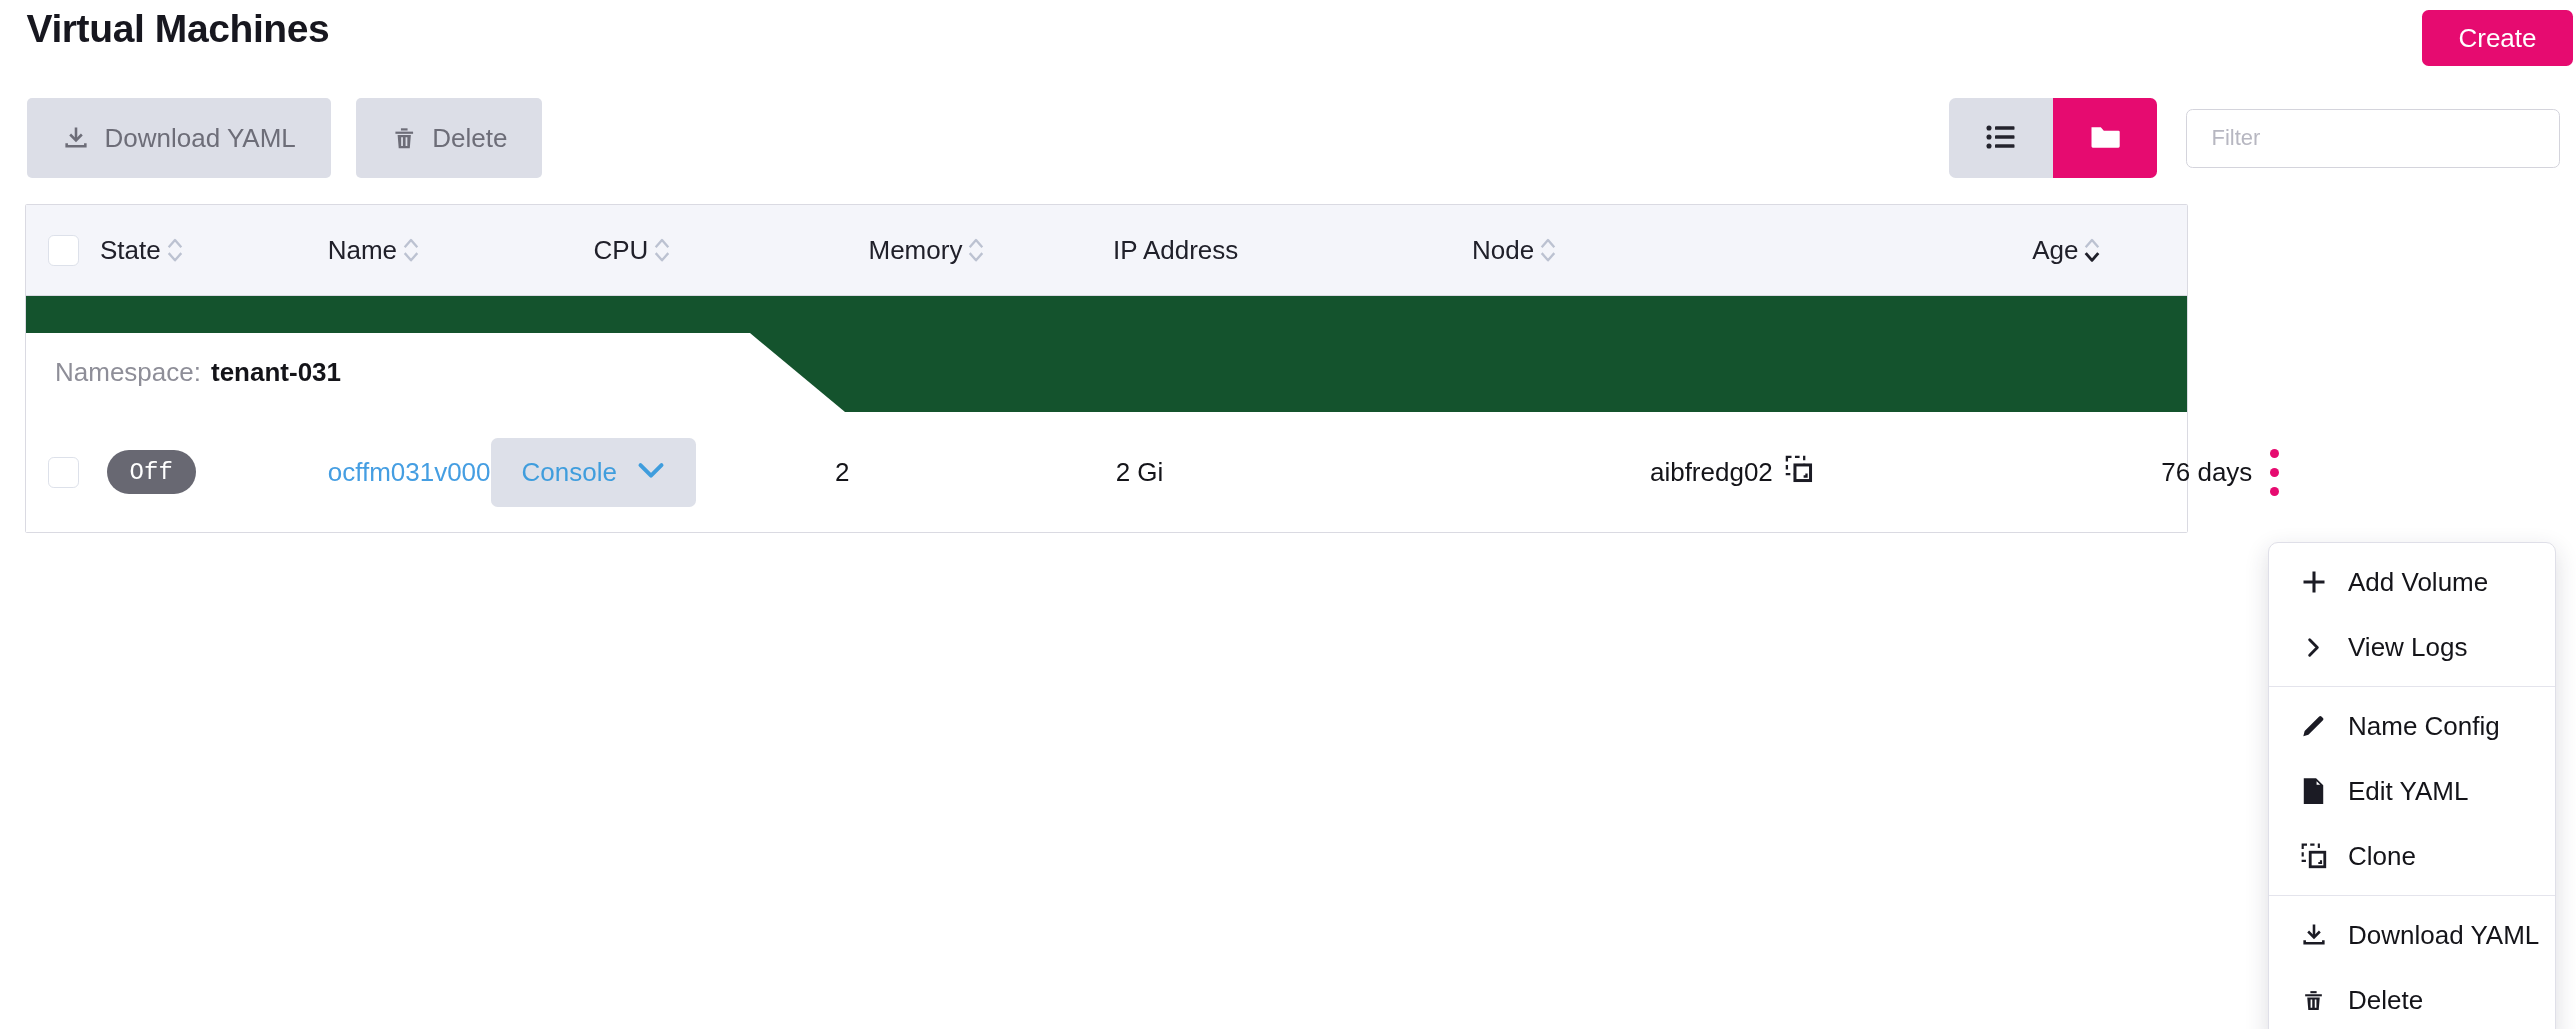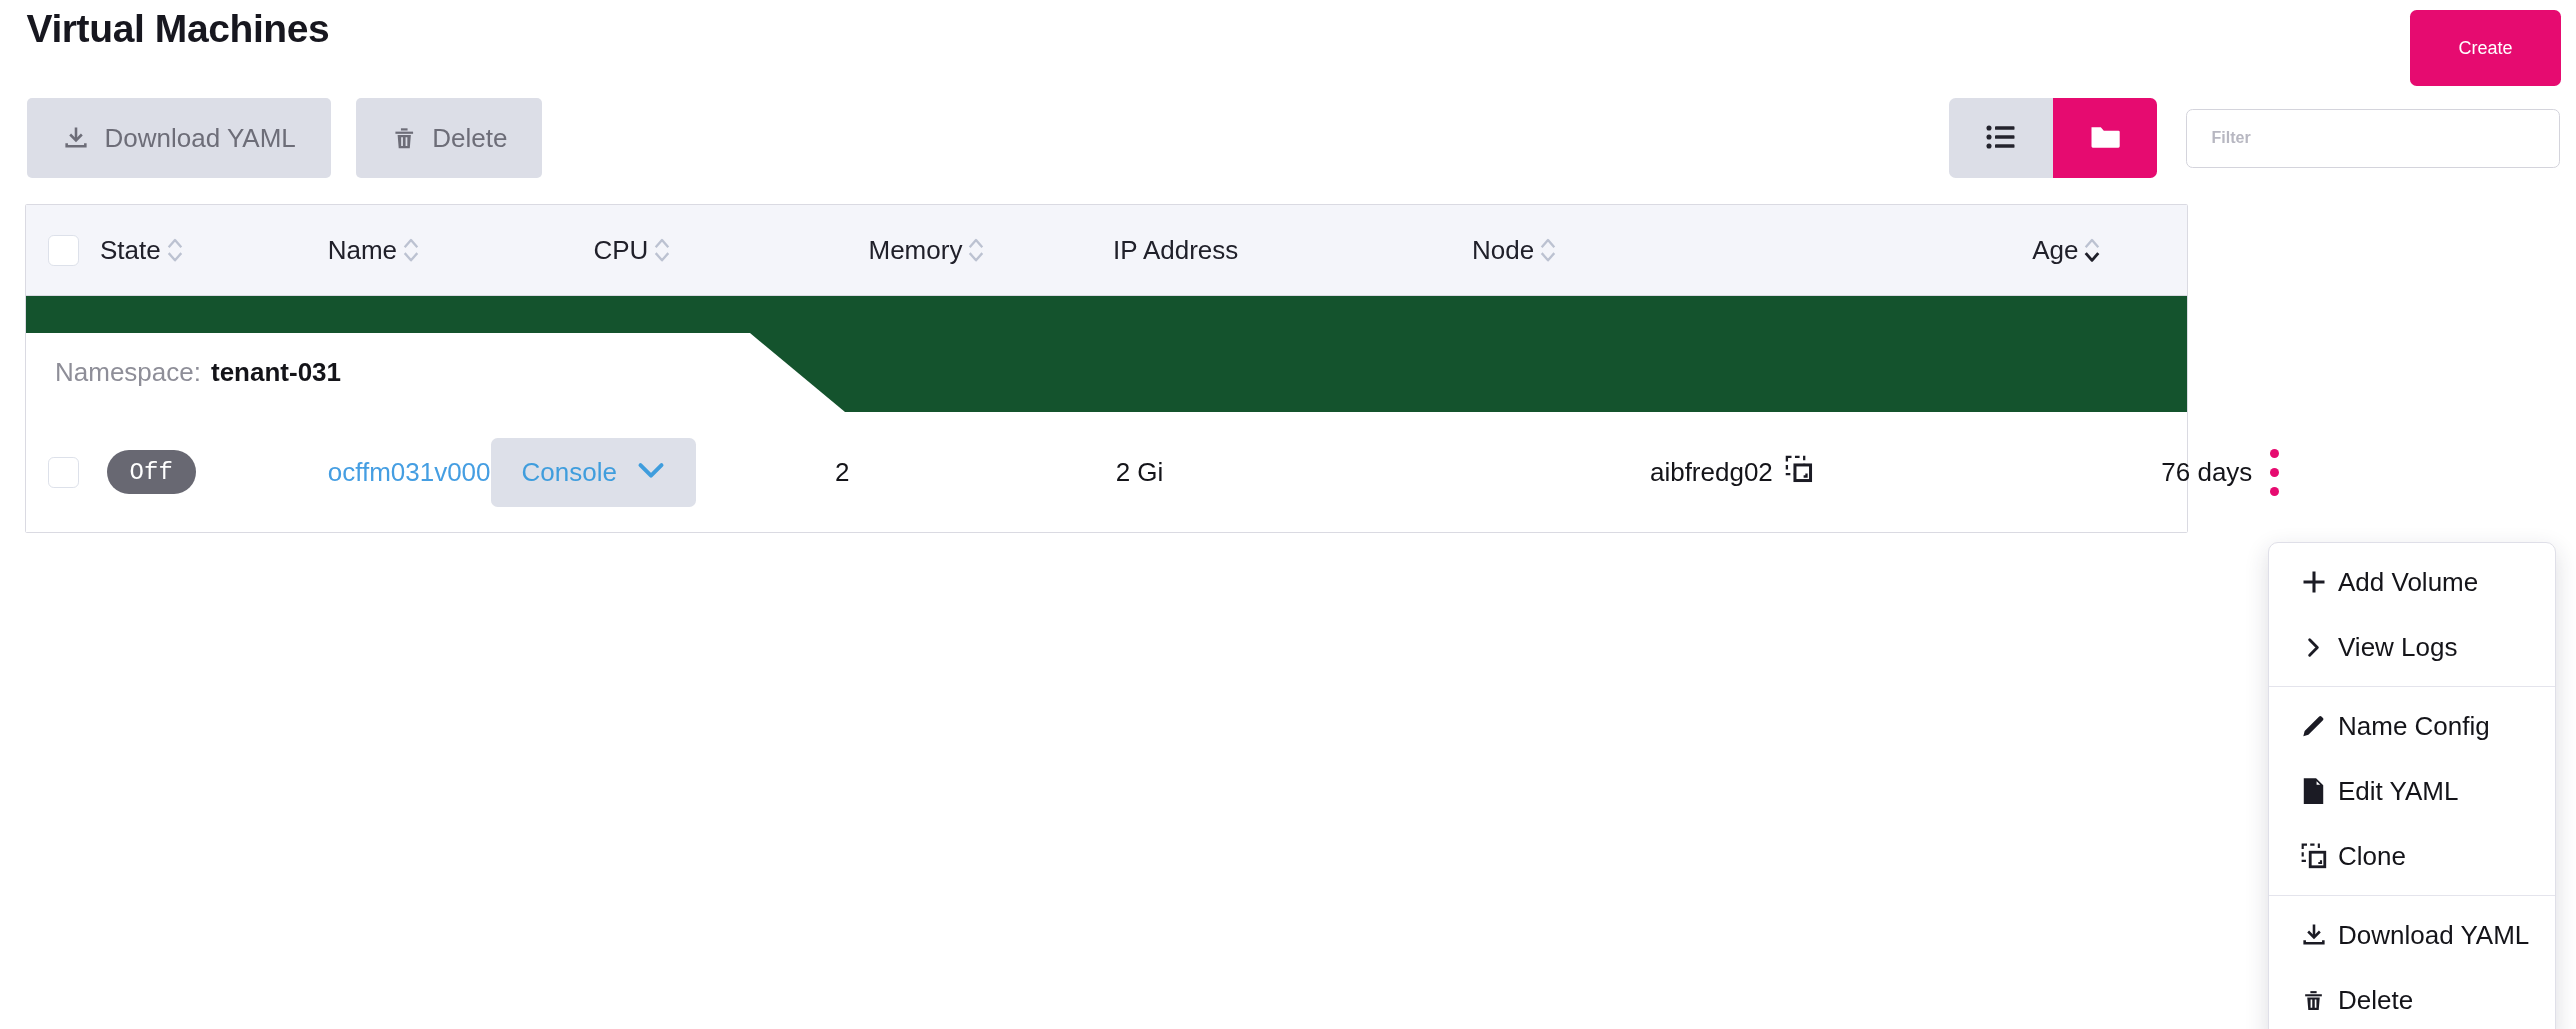--- a/index.html
+++ b/index.html
@@ -2,37 +2,37 @@
 <html style="font-size:13.2px"><head>
 <meta charset="utf-8">
 <style>
   * { margin:0; padding:0; box-sizing:border-box; }
   html,body { width:2576px; height:1029px; background:#fff; overflow:hidden;
               font-family:"Liberation Sans", sans-serif; color:#141419; }
   .page { position:relative; width:2576px; height:1029px; }
 
   
   .page-title { position:absolute; left:26.5px; top:6.6px; font-size:39px; font-weight:700; color:#17171f; letter-spacing:-0.4px; }
-  .create-btn { position:absolute; right:15px; top:10px; width:151px; height:76px;
+  .create-btn { position:absolute; right:3px; top:10px; width:151px; height:56px;
                 background:#e60b70; color:#fff; border:none; border-radius:6.6px;
-                font-size:18px; font-family:inherit; cursor:pointer; }
+                font-size:26px; font-family:inherit; cursor:pointer; }
 
   .actions-left { position:absolute; left:26.5px; top:98px; display:flex; gap:25px; }
   .bulk-btn { display:flex; align-items:center; gap:15px; height:80px; padding:0 35px;
               background:#dcdee7; color:#6d6d78; border:none; border-radius:5px;
               font-size:26px; font-family:inherit; }
   .bulk-btn svg { display:block; }
 
   .actions-right { position:absolute; right:16.5px; top:98px; display:flex; gap:29px; align-items:center; }
   .view-toggle { display:flex; border-radius:6.6px; overflow:hidden; }
   .view-seg { width:104px; height:80px; display:flex; align-items:center; justify-content:center; border:none; cursor:pointer; }
   .view-seg.inactive { background:#dcdee7; color:#23232d; }
   .view-seg.active { background:#e60b70; color:#fff; }
   .filter-input { width:374px; height:59px; border:1.7px solid #d4d4dc; border-radius:6.6px;
-                  font-size:16px; font-family:inherit; padding:0 25px; color:#3a3a44; outline:none;font-weight:bold; }
+                  font-size:22px; font-family:inherit; padding:0 25px; color:#3a3a44; outline:none; }
   .filter-input::placeholder { color:#b7b7c1; }
 
   
   .vm-table { position:absolute; left:25px; top:204px; width:2163px;
               border:0.8px solid #dadae2; border-radius:1.7px; background:#fff; }
   .grid-row { display:grid;
               grid-template-columns:74px 207px 1fr 165px 314px 438px 463px 215px 74px;
               align-items:center; }
   .thead { height:91px; background:#f4f5fa; border-bottom:0.8px solid #dadae2; }
   .th { font-size:26px; font-weight:500; color:#20202a; display:flex; align-items:center; }
@@ -65,21 +65,21 @@
   .cell-right { text-align:right; padding-right:11.6px; font-size:26px; }
   .cell-node { padding-left:37px; font-size:26px; display:flex; align-items:center; gap:11.6px; }
   .kebab-btn { background:none; border:none; display:flex; flex-direction:column; gap:10px;
                align-items:center; margin-left:18px; cursor:pointer; }
   .kebab-dot { width:9px; height:9px; border-radius:50%; background:#e60b70; }
 
   
   .context-menu { position:absolute; left:2268px; top:542px; width:288px; background:#fff;
                   border:0.8px solid #dfdfe8; border-radius:10px; padding:6.6px 0;
                   box-shadow:0 8.3px 23px rgba(40,40,60,0.16); z-index:5; }
-  .menu-item { display:flex; align-items:center; gap:8px; height:65px; padding-left:28px;
+  .menu-item { display:flex; align-items:center; gap:18px; height:65px; padding-left:28px;
                font-size:26px; color:#141419; cursor:pointer; }
   .menu-item .mi-icon { width:33px; display:flex; justify-content:center; color:#1b1b24; }
   .menu-divider { height:0.8px; background:#e4e4ec; margin:6.6px 0; }
 
   svg { flex-shrink:0; }
 </style>
 </head>
 <body>
 
 <div class="page">

